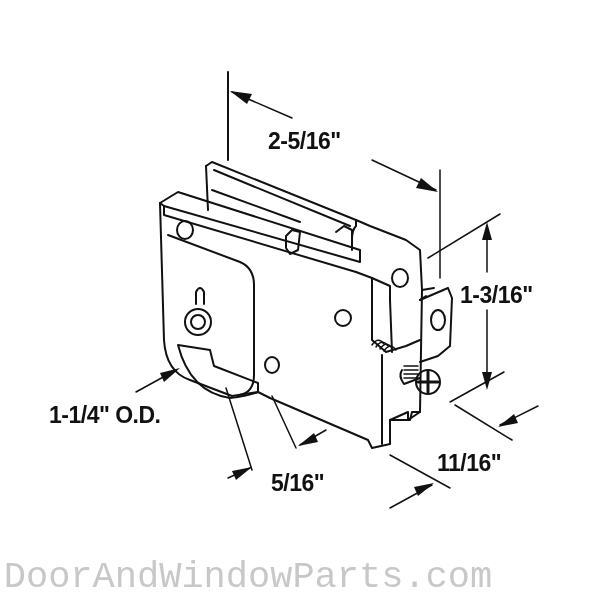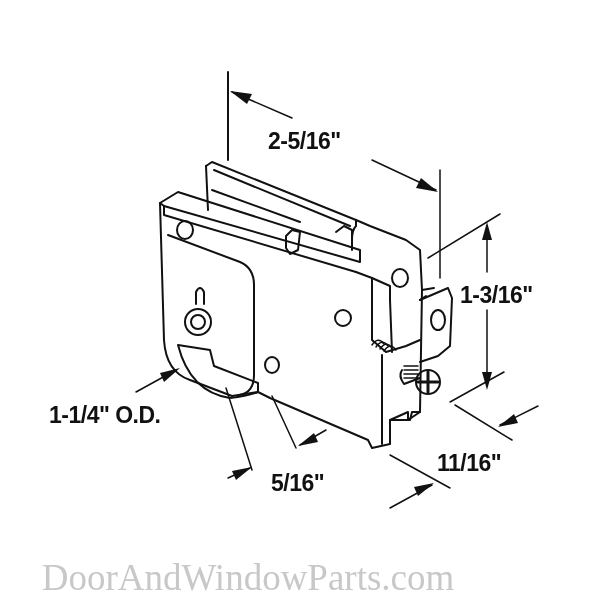--- a/index.html
+++ b/index.html
@@ -12,21 +12,21 @@
     font-weight:bold;
     color:#111111;
     font-size:23px;
     letter-spacing:-0.5px;
     white-space:nowrap;
   }
   .watermark {
     position:absolute;
     left:0; width:496px; top:556px;
     text-align:center;
-    font-family:Liberation Serif, serif;
+    font-family:Liberation Mono, monospace;
     font-size:37px;
     color:#c8c8c8;
     white-space:nowrap;
   }
 </style>
 </head>
 <body>
 
 <div class="stage">
   <svg width="600" height="600" viewBox="0 0 600 600" fill="none" stroke="#111" stroke-width="2" stroke-linejoin="round" stroke-linecap="round">

